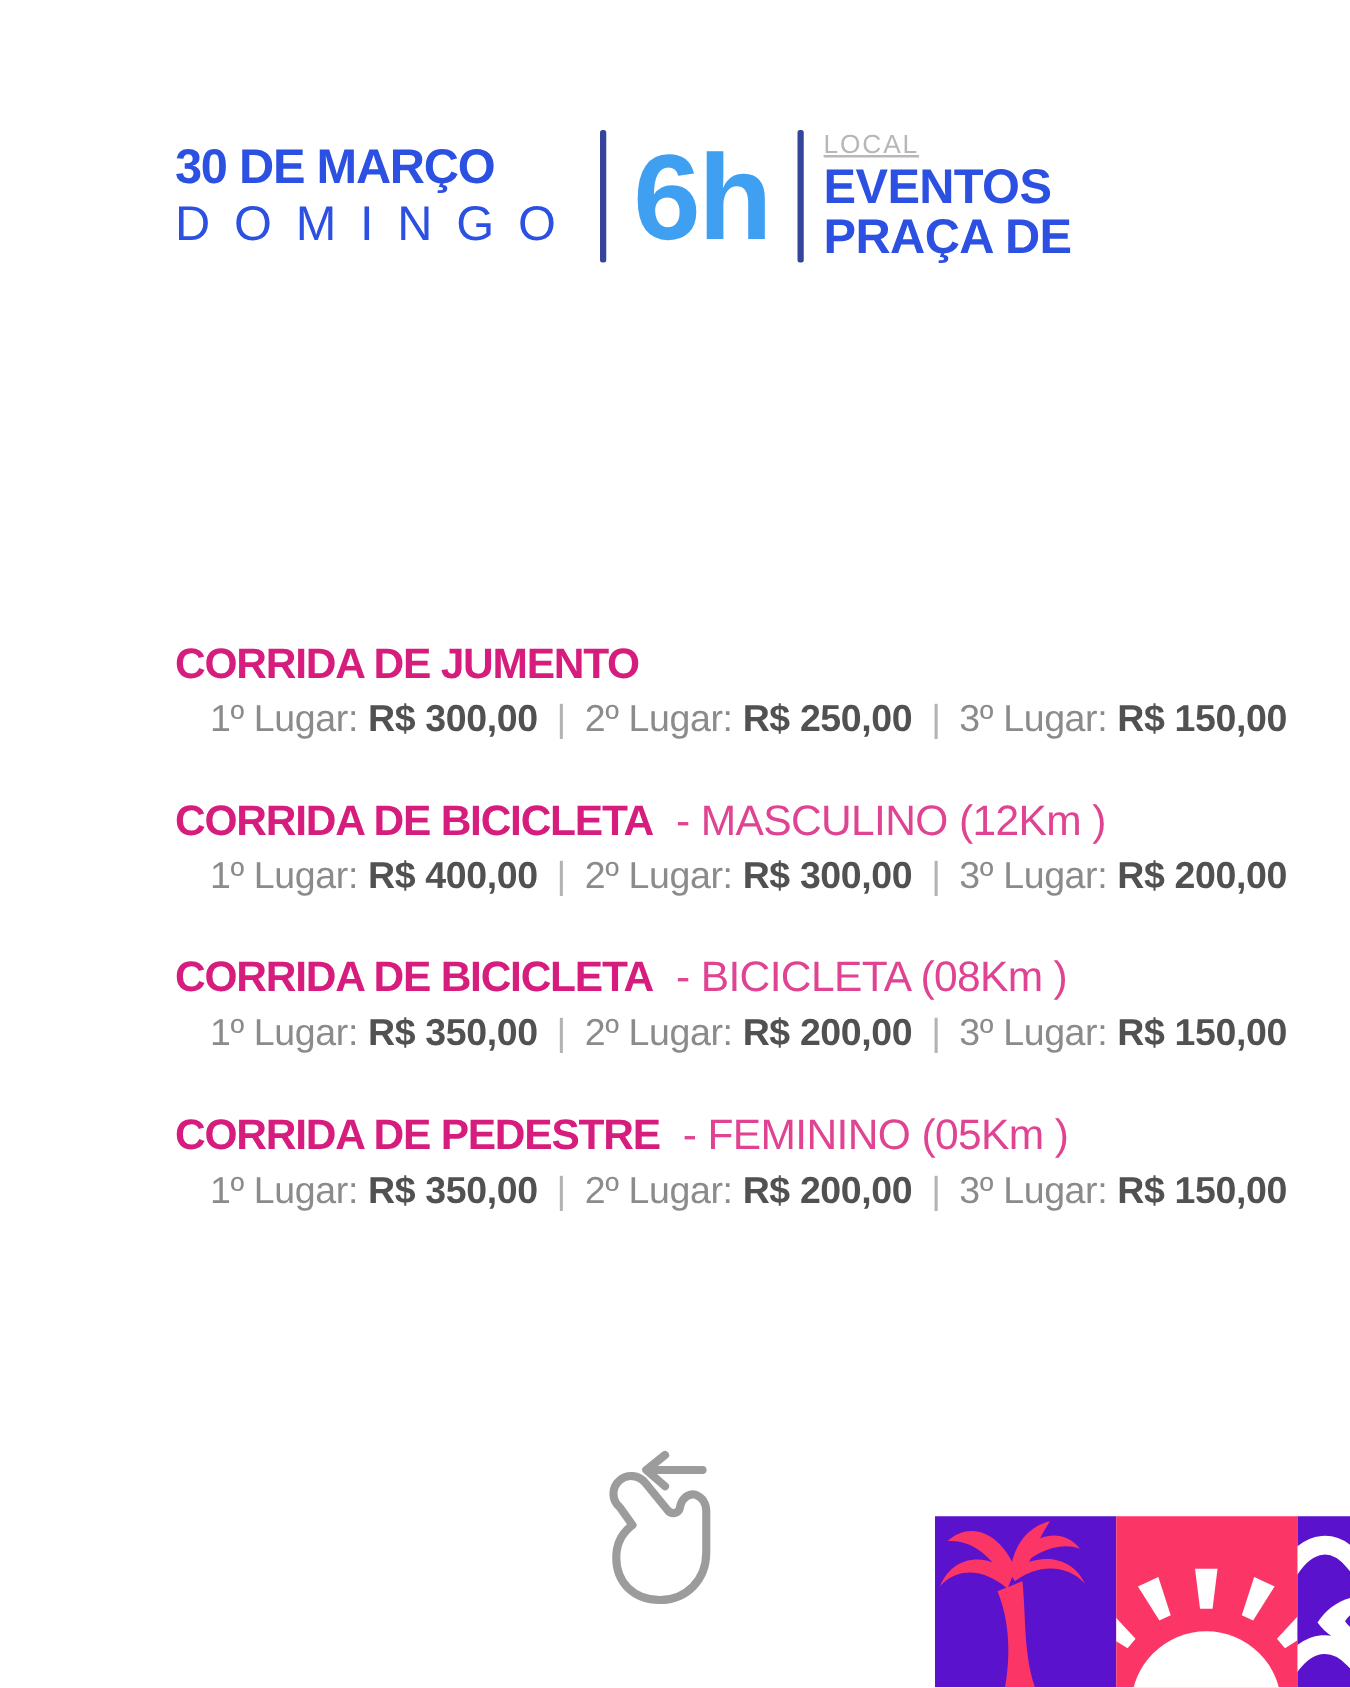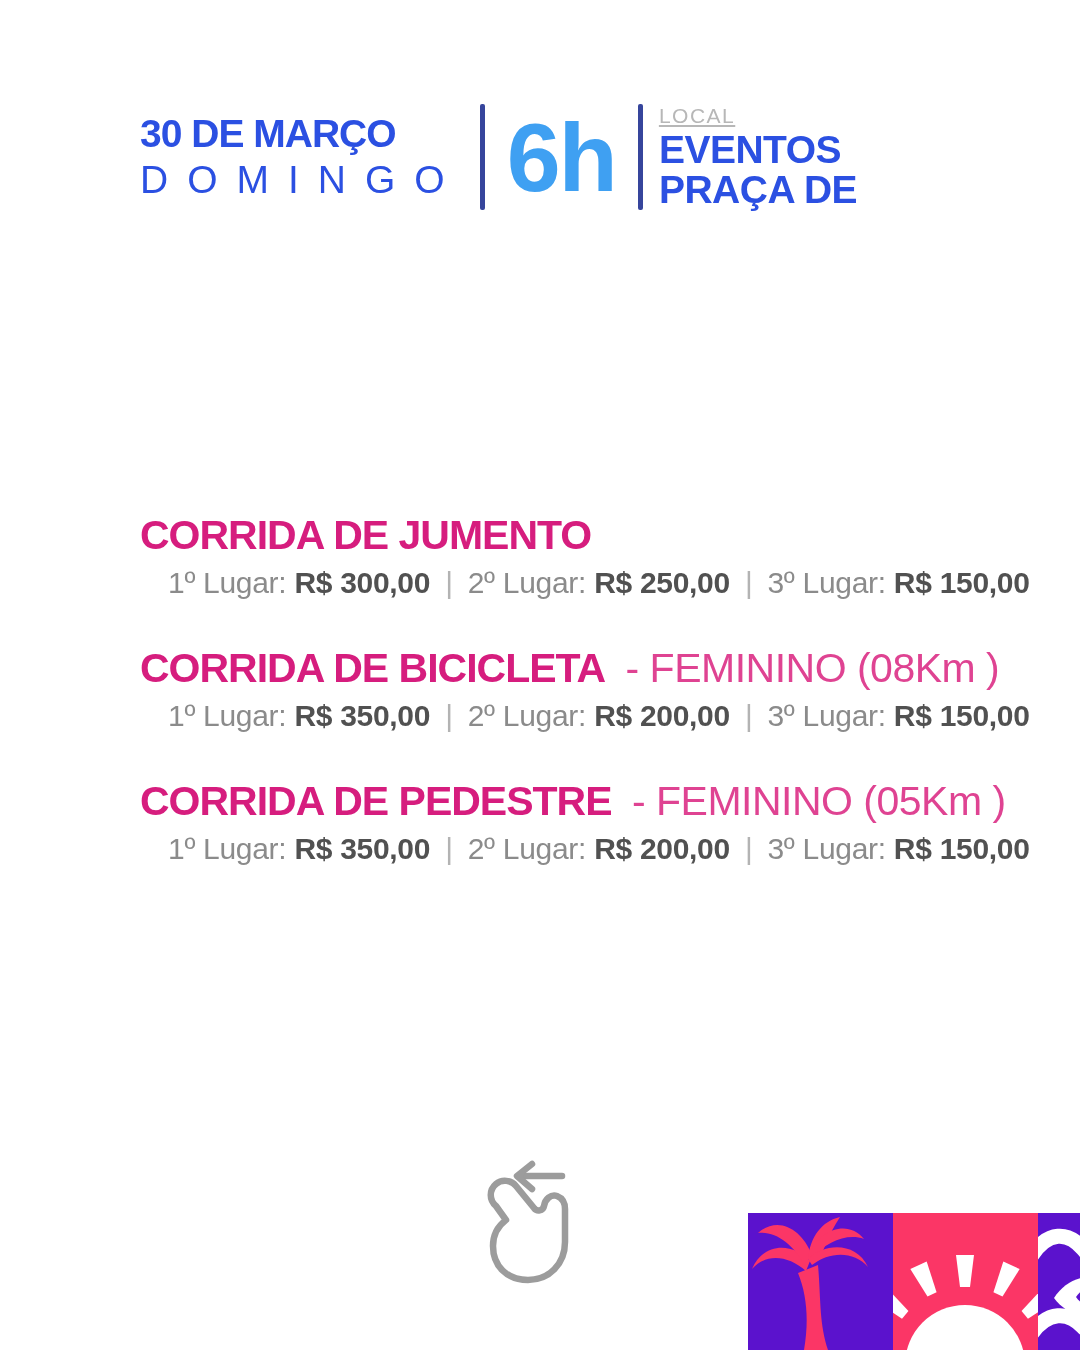--- a/index.html
+++ b/index.html
@@ -32,21 +32,21 @@
   .venue-label{font-size:21px;font-weight:400;color:var(--gray-local);letter-spacing:1.5px;margin-bottom:2px;text-decoration:underline;}
   .venue-line{font-size:39px;font-weight:800;color:var(--blue);line-height:1.03;letter-spacing:-0.5px;white-space:nowrap;}
 
   
   .title{position:absolute;left:140px;top:268px;color:var(--blue);font-weight:800;
          font-size:92px;line-height:1.02;letter-spacing:-2.5px;}
 
   
   .events{position:absolute;left:140px;top:514px;width:880px;}
   .event{margin-bottom:47px;}
-  .event-title{font-size:41px;line-height:1.05;white-space:nowrap;}
+  .event-title{font-size:34px;line-height:1.05;white-space:nowrap;}
   .event-name{font-weight:700;color:var(--pink);letter-spacing:-1px;}
   .event-subtitle{font-weight:400;color:var(--pink-light);letter-spacing:-0.5px;margin-left:9px;}
   .event-subtitle:empty{display:none;}
   .prizes{margin-top:9px;font-size:30px;color:var(--gray-label);font-weight:400;
           letter-spacing:-0.3px;white-space:nowrap;margin-left:28px;}
   .prizes b{color:var(--gray-value);font-weight:700;}
   .sep{color:var(--gray-sep);margin:0 7px;font-weight:400;}
 
   
   .swipe{position:absolute;left:466px;top:1156px;width:120px;height:140px;}
@@ -90,25 +90,41 @@
         <b>R$ 300,00</b>
         <span class="sep">|</span>
         <span>2º Lugar:</span>
         <b>R$ 250,00</b>
         <span class="sep">|</span>
         <span>3º Lugar:</span>
         <b>R$ 150,00</b>
       </p>
     </section>
 
-
     <section class="event">
       <h2 class="event-title">
         <span class="event-name">CORRIDA DE BICICLETA</span>
-        <span class="event-subtitle">- FEMININO (08Km )</span>
+        <span class="event-subtitle">- MASCULINO (12Km )</span>
+      </h2>
+      <p class="prizes">
+        <span>1º Lugar:</span>
+        <b>R$ 400,00</b>
+        <span class="sep">|</span>
+        <span>2º Lugar:</span>
+        <b>R$ 300,00</b>
+        <span class="sep">|</span>
+        <span>3º Lugar:</span>
+        <b>R$ 200,00</b>
+      </p>
+    </section>
+
+    <section class="event">
+      <h2 class="event-title">
+        <span class="event-name">CORRIDA DE BICICLETA</span>
+        <span class="event-subtitle">- BICICLETA (08Km )</span>
       </h2>
       <p class="prizes">
         <span>1º Lugar:</span>
         <b>R$ 350,00</b>
         <span class="sep">|</span>
         <span>2º Lugar:</span>
         <b>R$ 200,00</b>
         <span class="sep">|</span>
         <span>3º Lugar:</span>
         <b>R$ 150,00</b>

